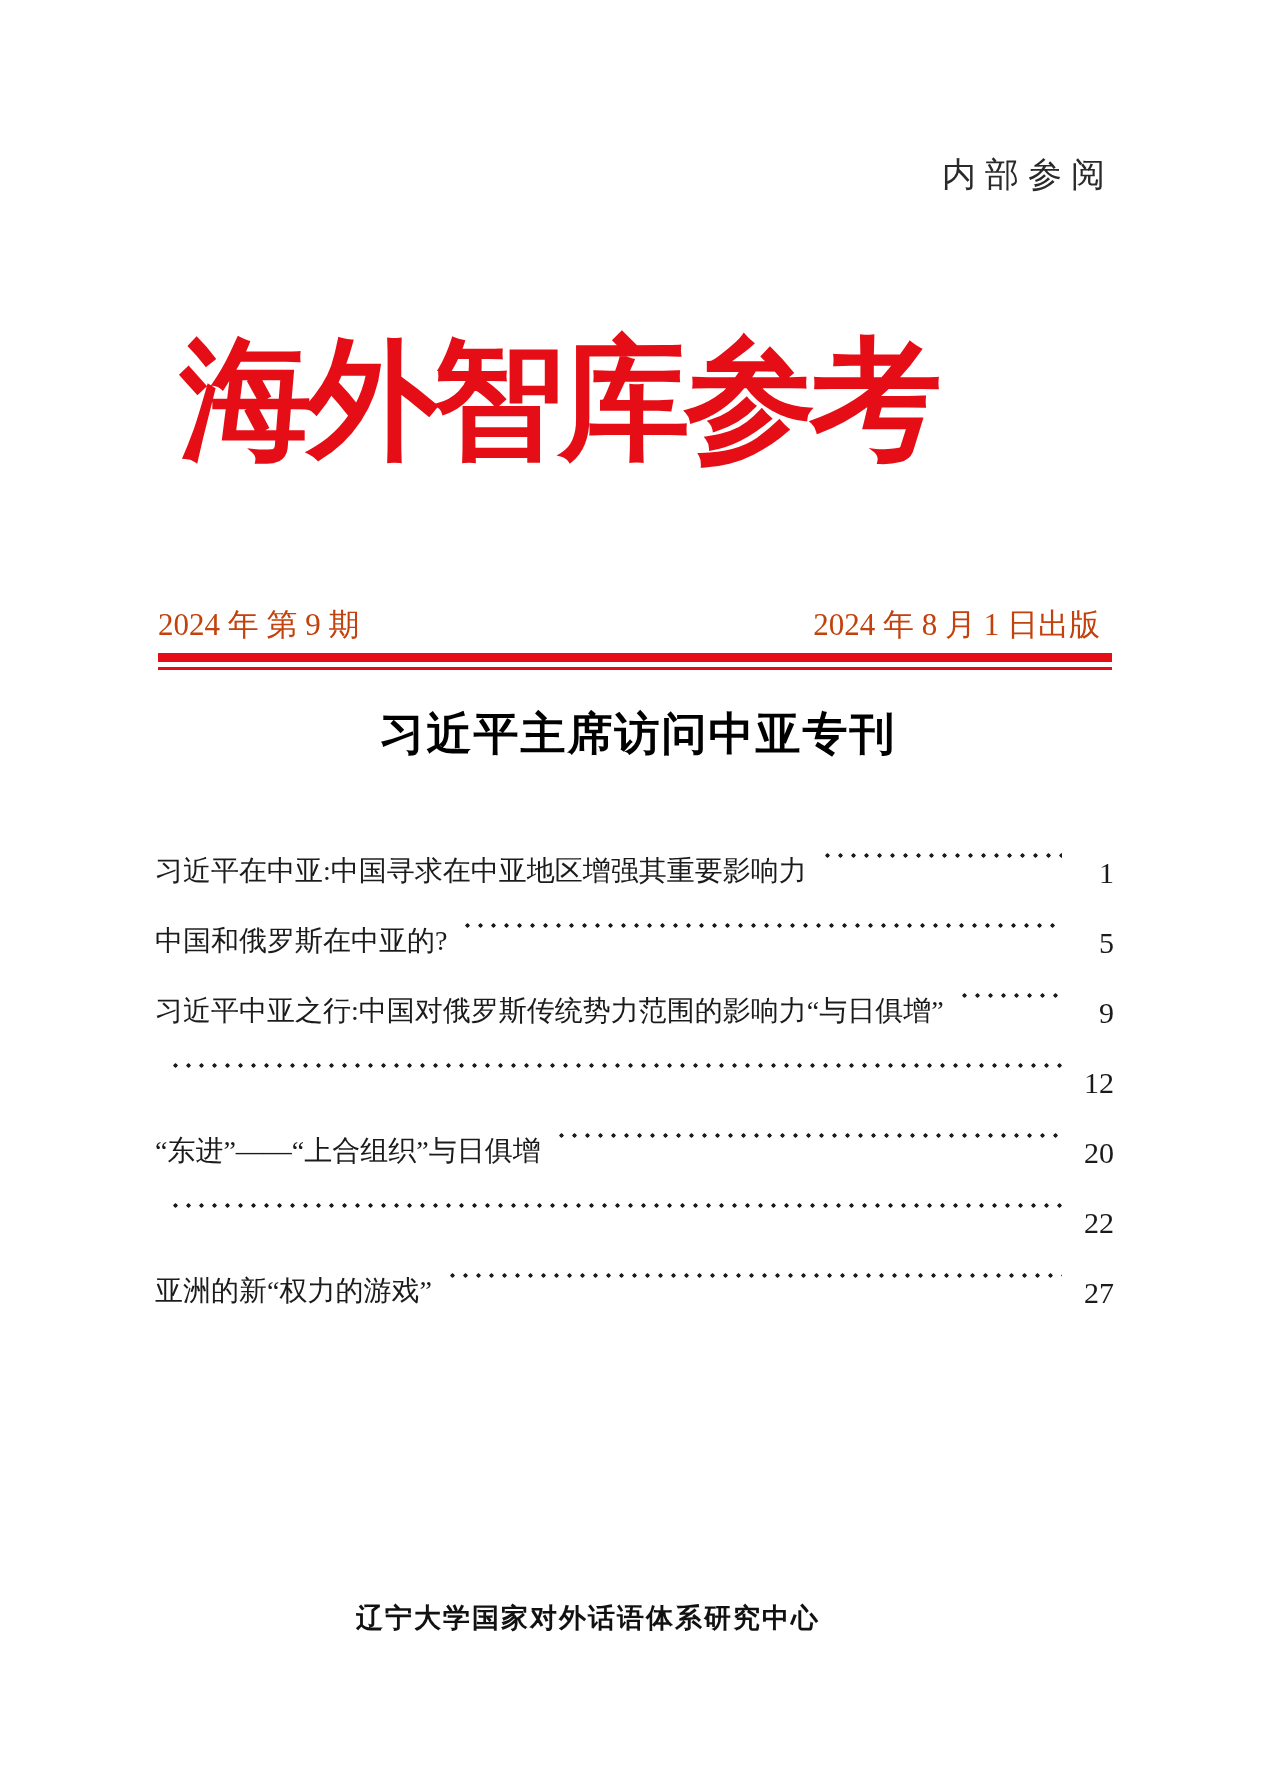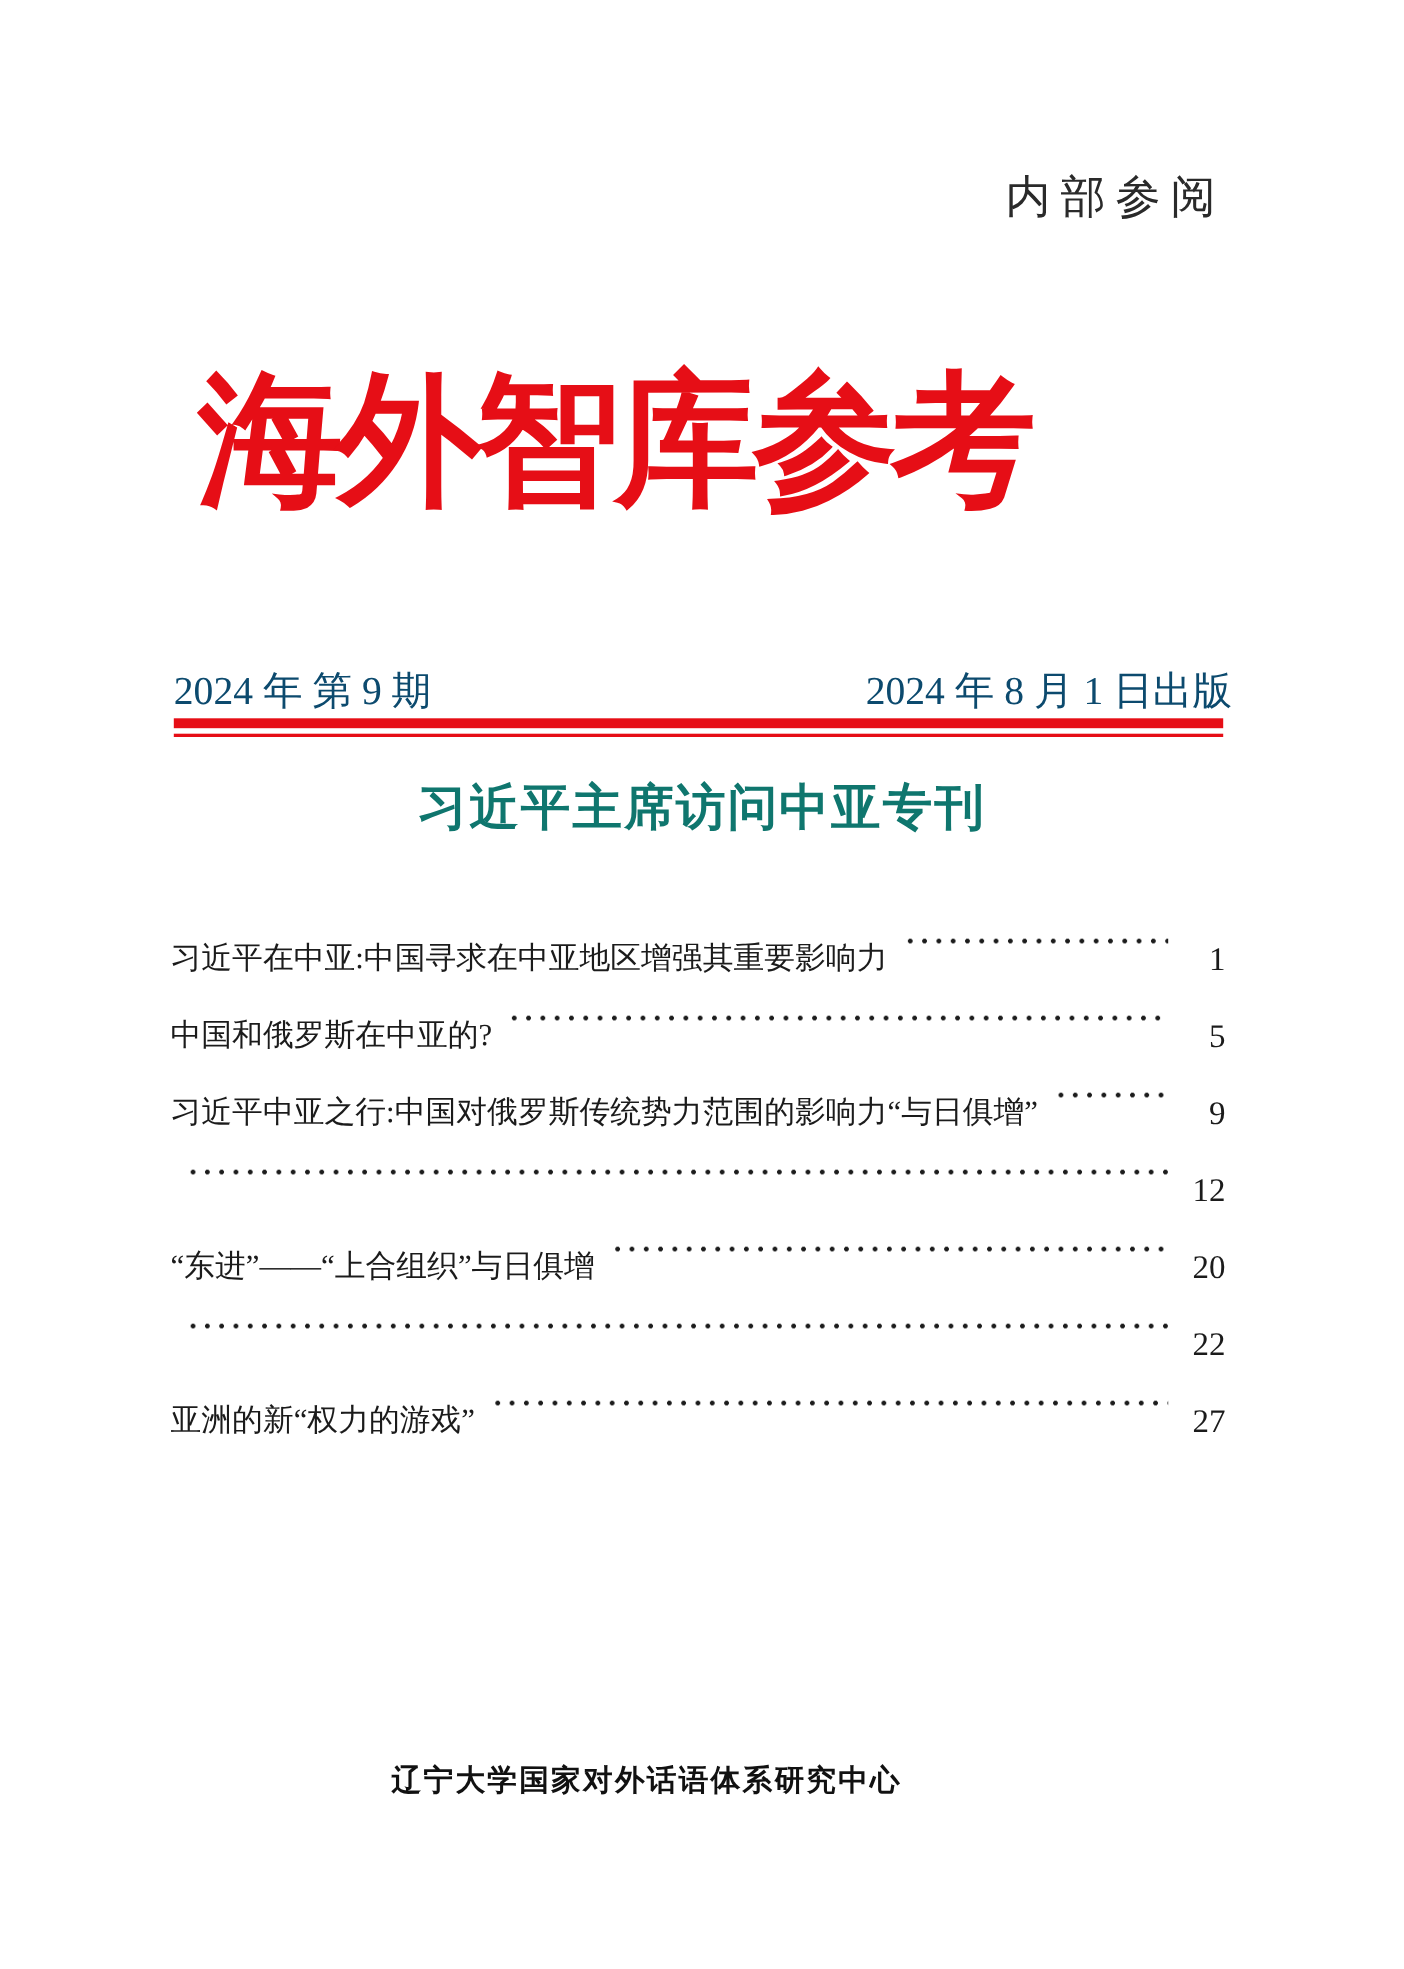--- a/index.html
+++ b/index.html
@@ -13,60 +13,60 @@
     width: 1276px; height: 1790px;
     position: relative;
     background: var(--page_white);
     font-family: "Liberation Serif", "DejaVu Serif", serif;
     color: var(--text_black);
     overflow: hidden;
   }
   .classification {
     position: absolute;
     top: 152px; right: 162px;
-    font-size: 41px;
+    font-size: 34px;
     letter-spacing: 9px;
     font-family: "Liberation Serif", "DejaVu Serif", serif;
     color: #2a2a2a;
     white-space: nowrap;
   }
   .masthead {
     position: absolute;
     top: 322px; left: 0; right: 0;
     text-align: center;
     transform: translateX(-80px);
     font-size: 132px;
     line-height: 1.2;
     font-weight: 900;
     letter-spacing: -6px;
     color: var(--accent_red);
     font-family: "Liberation Serif", "DejaVu Serif", serif;
     white-space: nowrap;
   }
   .issue-line {
     position: absolute;
-    top: 604px; left: 158px; right: 156px;
+    top: 604px; left: 158px; right: 176px;
     display: flex;
     justify-content: space-between;
     align-items: baseline;
-    font-size: 36px;
-    color: #0c4a6e;
+    font-size: 31px;
+    color: #c2410c;
     white-space: nowrap;
   }
   .rule-block { position: absolute; top: 653px; left: 158px; right: 164px; }
   .rule-thick { height: 9px; background: var(--accent_red); }
   .rule-thin  { height: 3px; background: var(--accent_red); margin-top: 5px; }
   .special-title {
     position: absolute;
     top: 704px; left: 0; right: 0;
     text-align: center;
     font-size: 45px;
     font-weight: 700;
     letter-spacing: 2px;
-    color: #0f766e;
+    color: #000000;
     font-family: Liberation Serif, serif;
     white-space: nowrap;
   }
   .toc {
     position: absolute;
     top: 820px; left: 155px; right: 162px;
     list-style: none;
   }
   .toc-entry {
     height: 70px;

